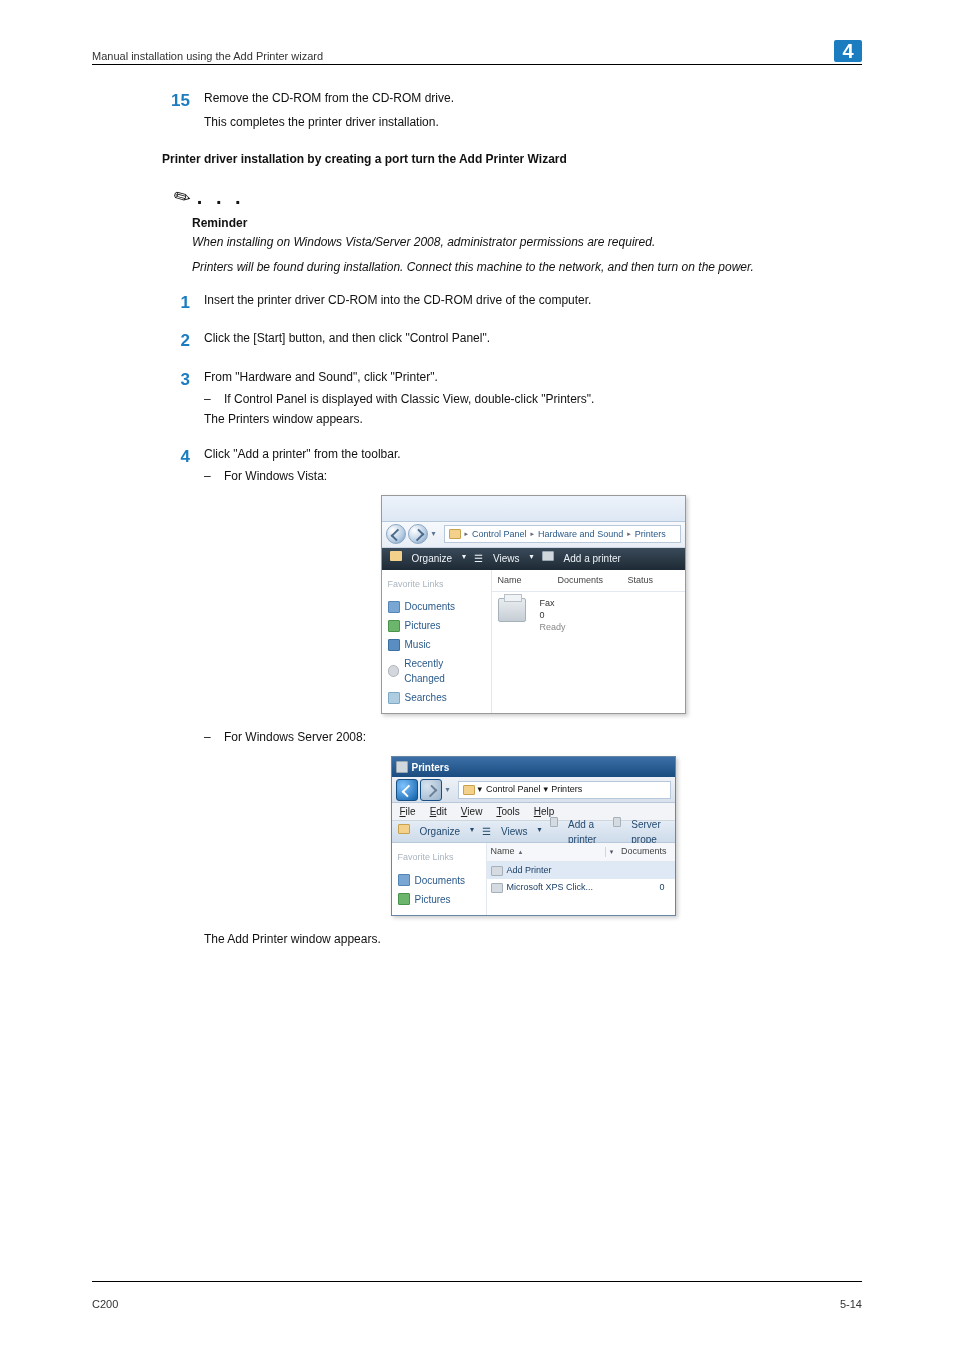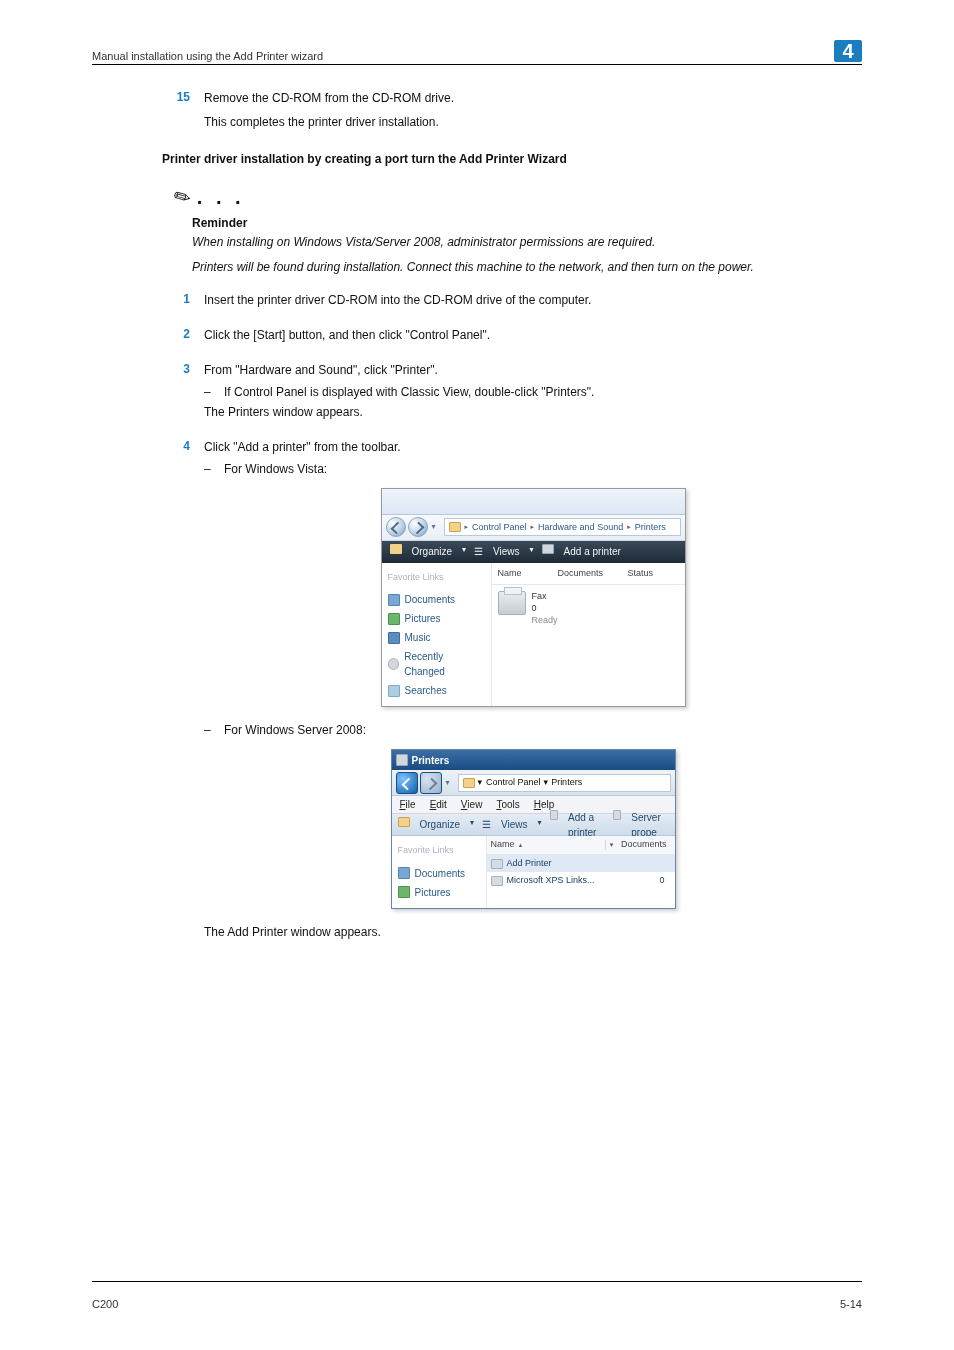--- a/index.html
+++ b/index.html
@@ -3,21 +3,21 @@
   <meta charset="utf-8">
   <style>
     * { box-sizing: border-box; margin: 0; padding: 0; }
     body { font-family: Arial, Helvetica, sans-serif; color: #000; background: #fff; width: 954px; position: relative; }
     .page { padding: 40px 92px 40px 92px; min-height: 1350px; position: relative; }
     .running-header { display: flex; justify-content: space-between; align-items: flex-end; border-bottom: 1px solid #000; padding-bottom: 2px; margin-bottom: 24px; }
     .rh-left { font-size: 11px; color: #333; }
     .rh-right { font-size: 20px; font-weight: bold; color: #fff; background: #1b7cc0; width: 28px; height: 22px; text-align: center; line-height: 22px; border-radius: 2px; }
     .content { margin-left: 70px; margin-right: 0; font-size: 12px; line-height: 1.5; color: #111; }
     .num-row { display: flex; gap: 14px; margin-top: 6px; }
-    .num { width: 28px; min-width: 28px; text-align: right; font-size: 12px; font-weight: bold; color: #1b7cc0; margin-top: -1px; }
+    .num { width: 28px; min-width: 28px; text-align: right; font-size: 17px; font-weight: bold; color: #1b7cc0; margin-top: -1px; }
     .step-body { flex: 1; }
     .step-body p { margin-bottom: 3px; }
     .sub-dash { display: flex; gap: 8px; }
     .dash { width: 12px; }
     .section-heading { font-weight: bold; font-size: 12px; margin: 16px 0 10px 0; }
     .note-block { margin: 14px 0 14px 12px; }
     .note-head { display: flex; align-items: flex-end; gap: 4px; }
     .pen-icon { font-size: 20px; transform: rotate(-30deg); display: inline-block; }
     .dots { font-size: 20px; letter-spacing: 4px; font-weight: bold; margin-left: 2px; }
     .note-title { font-weight: bold; font-size: 12px; margin-left: 18px; margin-top: 2px; }
@@ -48,21 +48,21 @@
     .ic-pic { background: #6cb56c; border: 1px solid #4a934a; }
     .ic-mus { background: #5a8dc0; border: 1px solid #3c6fa2; }
     .ic-rec { background: #d4d8dc; border: 1px solid #b0b6bc; border-radius: 50%; }
     .ic-search { background: #aecde0; border: 1px solid #7faac5; }
     .vista-main { flex: 1; }
     .vlist-head { display: flex; border-bottom: 1px solid #e2e8ef; font-size: 9px; color: #444; padding: 4px 0; }
     .vh { padding: 0 6px; }
     .vh1 { width: 60px; }
     .vh2 { width: 70px; }
     .vh3 { width: 50px; }
-    .vprinter-row { display: flex; padding: 6px 6px; gap: 6px; }
+    .vprinter-row { display: flex; padding: 6px 6px; gap: 14px; }
     .printer-ic { width: 28px; height: 24px; background: linear-gradient(#e9edf0, #c5cdd4); border: 1px solid #a7b1ba; border-radius: 2px; position: relative; }
     .printer-ic::before { content: ''; position: absolute; top: -5px; left: 5px; width: 16px; height: 6px; background: #f0f3f6; border: 1px solid #b9c2ca; }
     .printer-info { font-size: 9px; color: #333; line-height: 1.3; }
     
     .s2008 { width: 285px; margin: 0 auto; border: 1px solid #6686a3; background: #fff; font-family: Tahoma, sans-serif; font-size: 10px; text-align: left; box-shadow: 2px 2px 4px rgba(0,0,0,0.2); }
     .s2008-title { height: 20px; background: linear-gradient(#3b6fa6, #1a4c80); color: #fff; display: flex; align-items: center; gap: 4px; padding: 0 4px; font-weight: bold; font-size: 10px; }
     .title-ic { width: 12px; height: 12px; background: #d0d7dd; border: 1px solid #9aa6b1; border-radius: 1px; }
     .s2008-nav { height: 26px; background: linear-gradient(#eef2f7, #d8e1ec); display: flex; align-items: center; gap: 2px; padding: 0 4px; border-bottom: 1px solid #b7c8da; }
     .nav-sq { width: 22px; height: 22px; border-radius: 3px; background: radial-gradient(circle at 30% 30%, #7fc3ff, #0e5fa8); border: 1px solid #174f84; position: relative; }
     .nav-sq::after { content: ''; position: absolute; left: 7px; top: 6px; width: 6px; height: 8px; border-left: 2px solid #fff; border-bottom: 2px solid #fff; transform: rotate(45deg); }
@@ -299,21 +299,21 @@
                       <span class="drop-tri">▾</span>
                       <span style="padding:0 4px">Documents</span>
                     </div>
                 </div>
                 <div class="srow sel">
                     <span class="printer-sm"></span>
                     <span>Add Printer</span>
                   </div>
                 <div class="srow">
                     <span class="printer-sm"></span>
-                    <span>Microsoft XPS Links...</span>
+                    <span>Microsoft XPS Click...</span>
                     <span style="margin-left:auto;padding-right:6px">0</span>
                   </div>
               </div>
             </div>
           </div>
         </div>
 
         <p style="margin-top:4px">The Add Printer window appears.</p>
       </div>
     </div>

